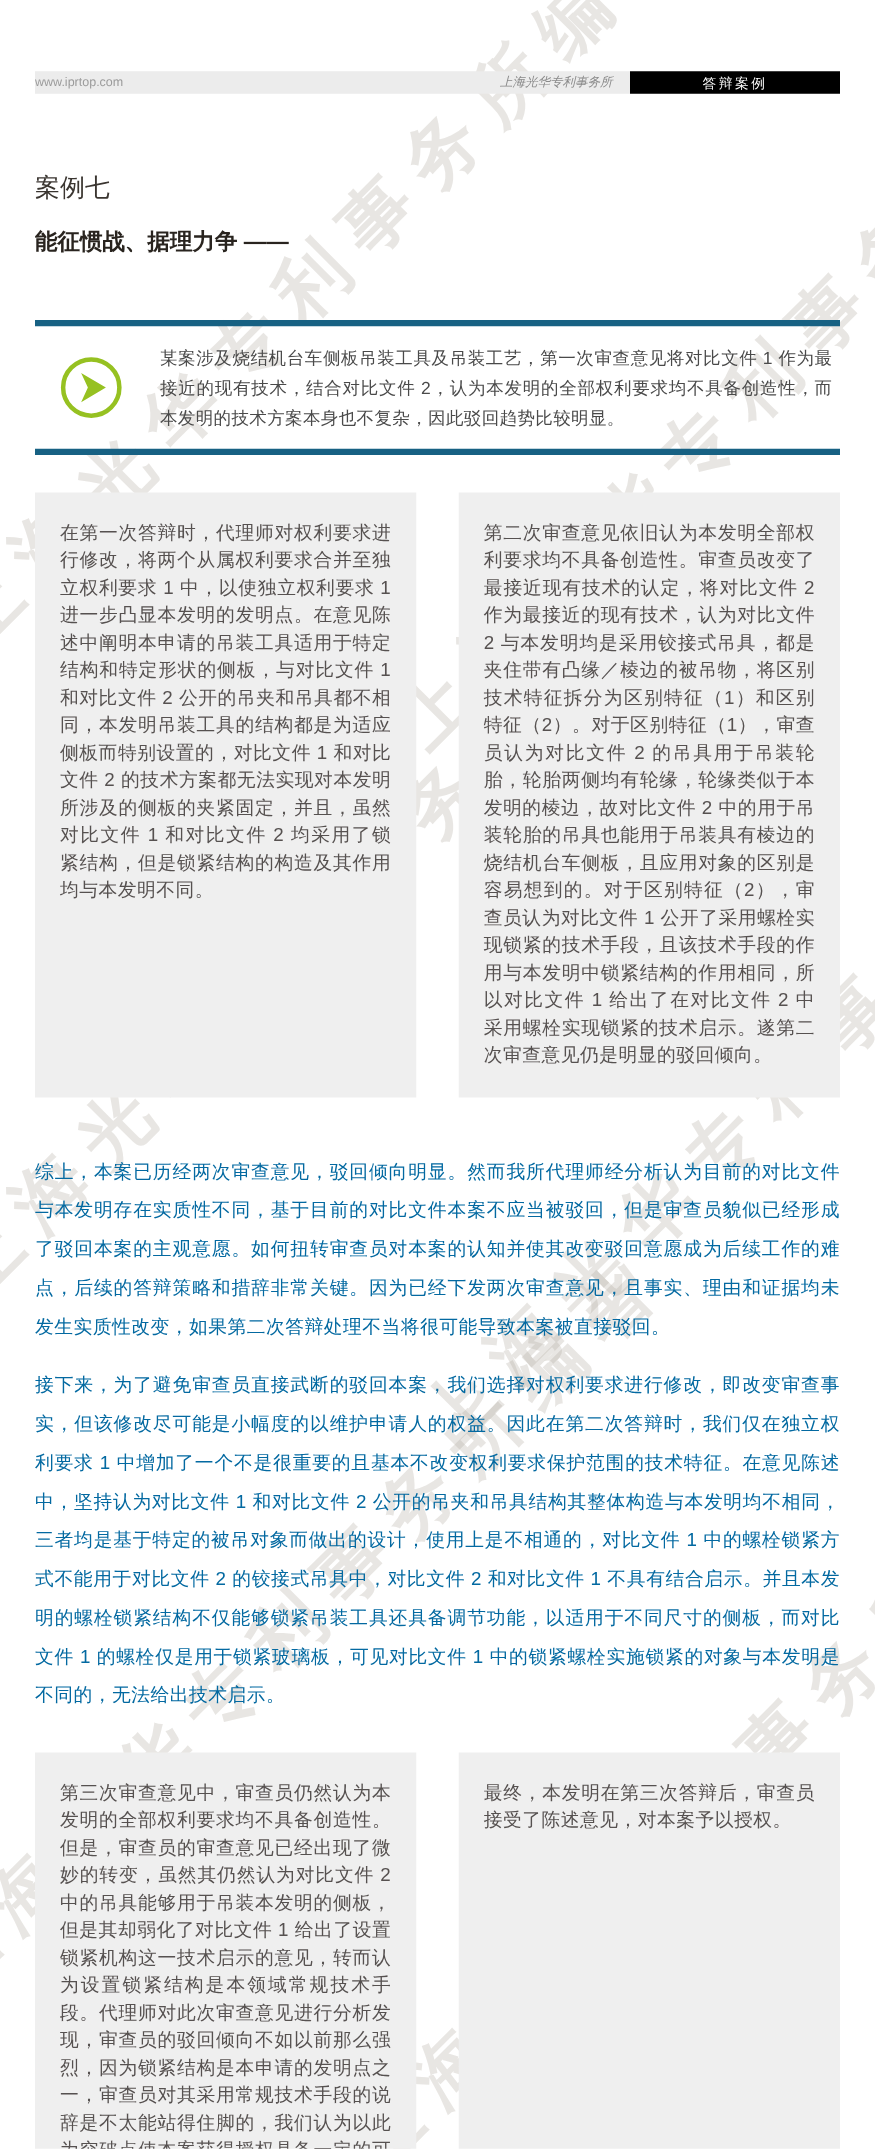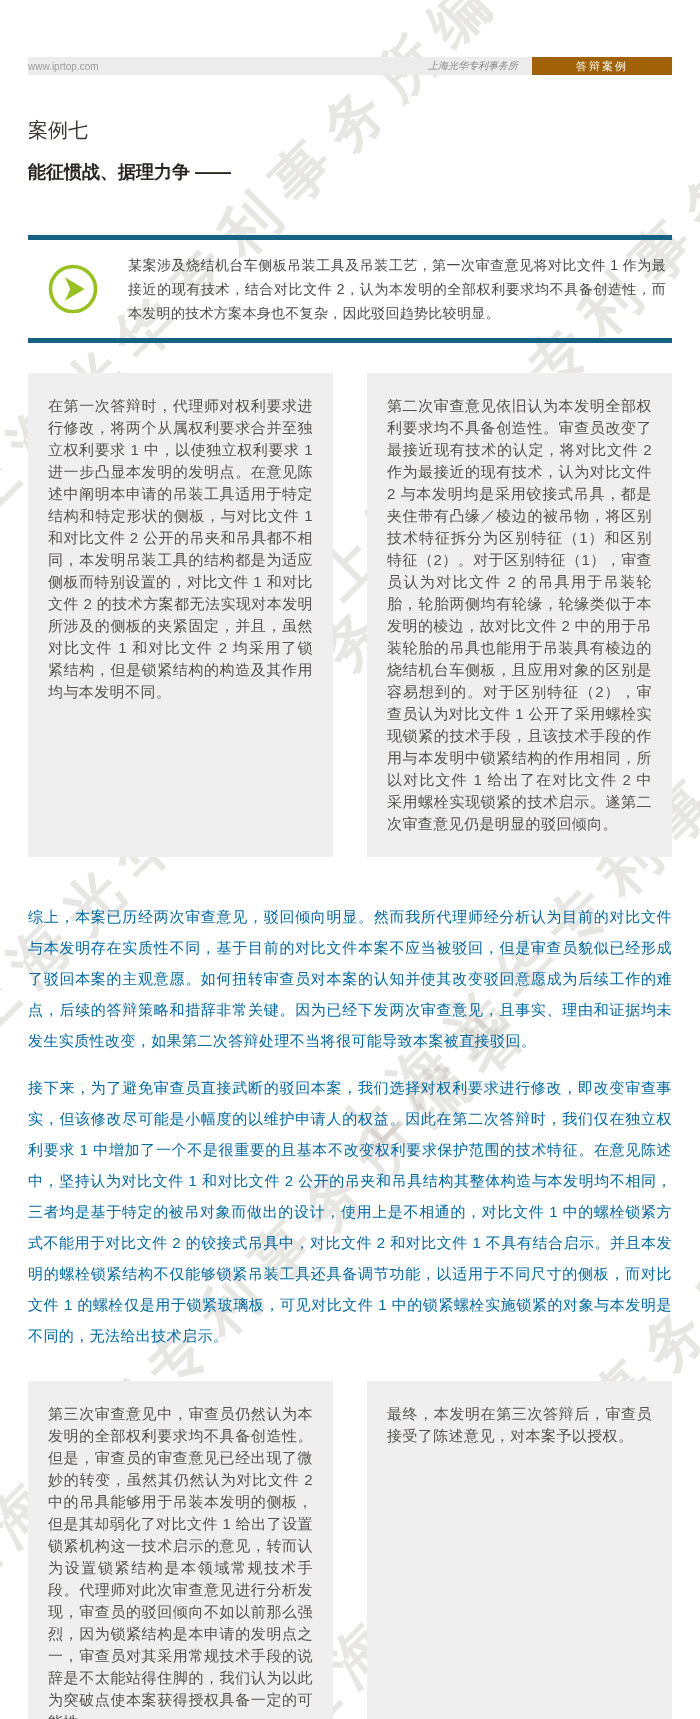--- a/index.html
+++ b/index.html
@@ -25,26 +25,26 @@
 
   .header-row { margin-top: 57px; display: flex; align-items: stretch; height: 18px; }
   .header-strip {
     flex: 1; background: #ececec;
     display: flex; align-items: center; justify-content: space-between;
     gap: 14px; padding-right: 14px;
     font-size: 10px; color: #9b9b9b;
   }
   .header-firm { color: #8a8a8a; font-style: italic; }
   .badge {
-    width: 140px; background: #a16207; color: #ffffff;
+    width: 168px; background: #000000; color: #ffffff;
     display: flex; align-items: center; justify-content: center;
     font-size: 11px; letter-spacing: 2px;
   }
 
-  .title-block { margin-top: 42px; }
+  .title-block { margin-top: 63px; }
   .case-label { font-size: 20px; line-height: 26px; color: #3a3530; font-weight: 500; }
   .main-title { font-size: 18px; line-height: 38px; font-weight: bold; color: #29241f; margin-top: 10px; }
   .main-title.second { margin-top: 0; }
 
   .intro-box {
     margin-top: 44px;
     border-top: 5px solid #176183;
     border-bottom: 5px solid #176183;
     padding: 13px 6px 13px 18px;
     display: flex; align-items: center; gap: 28px;

